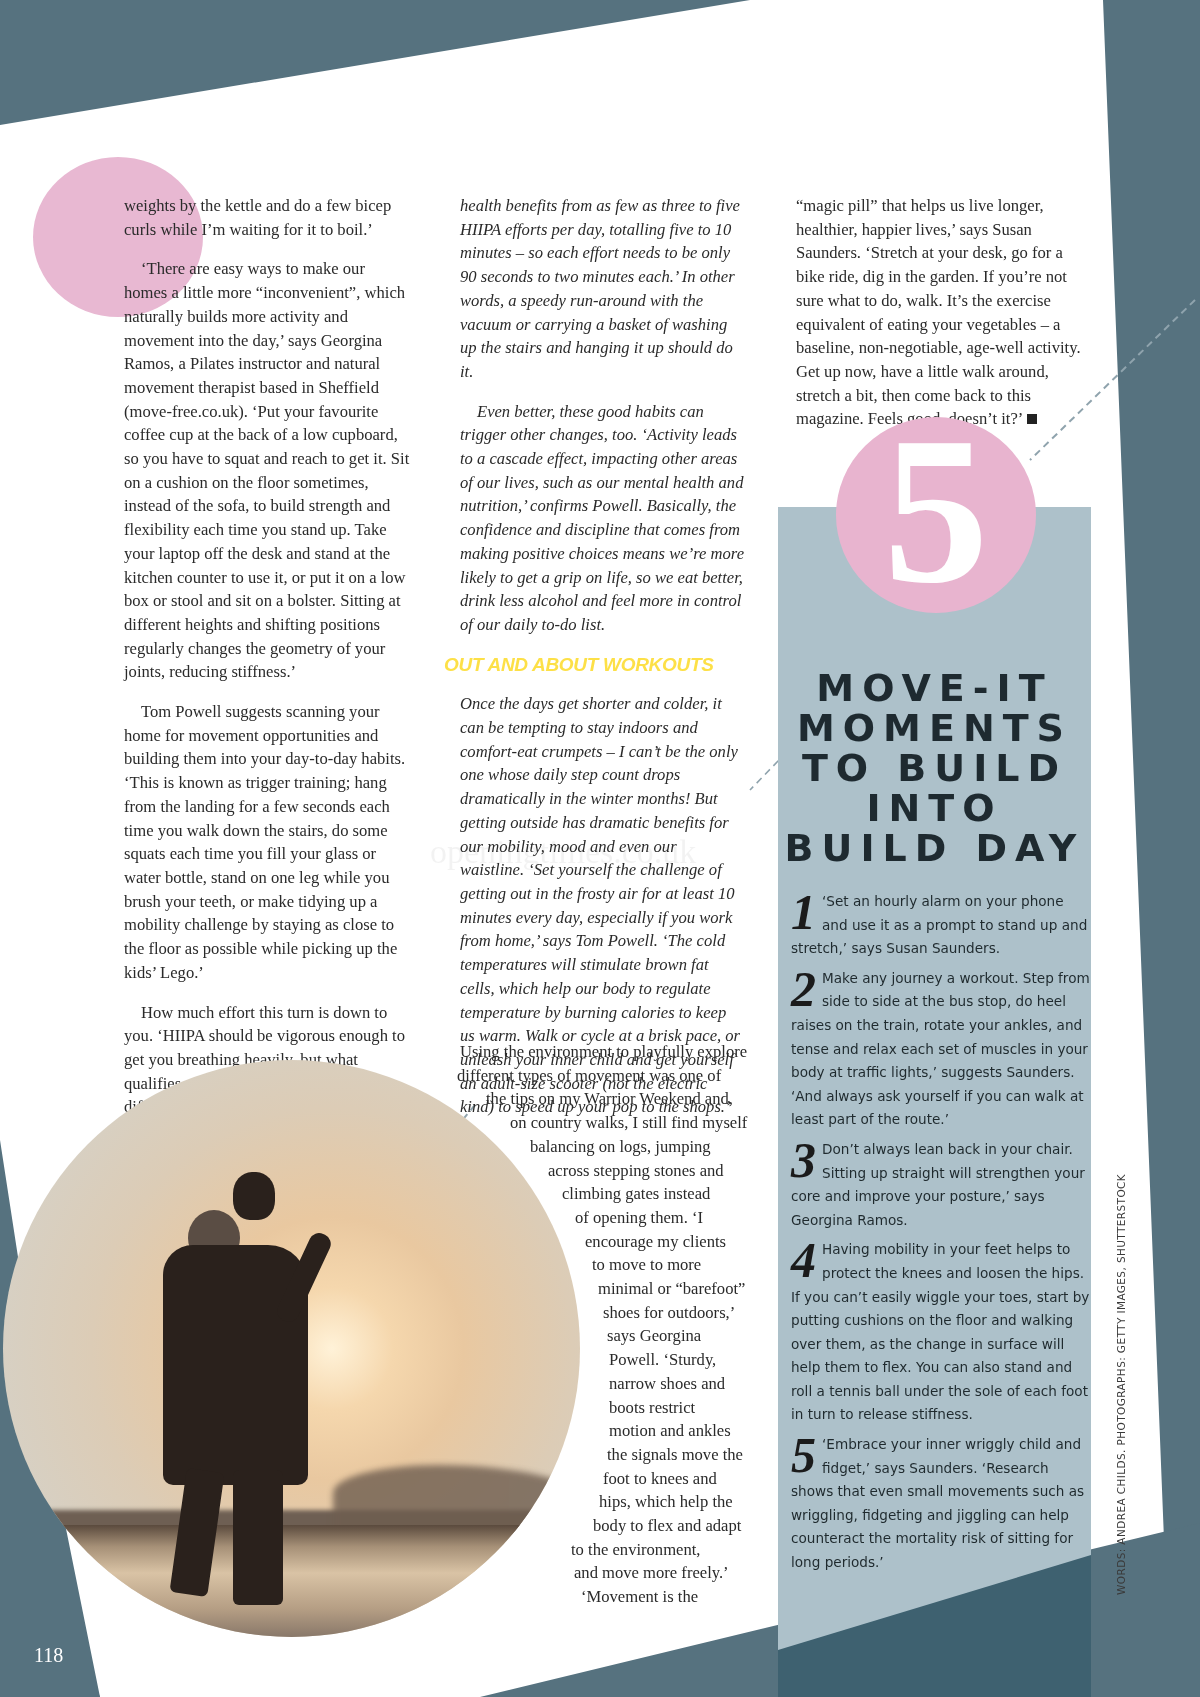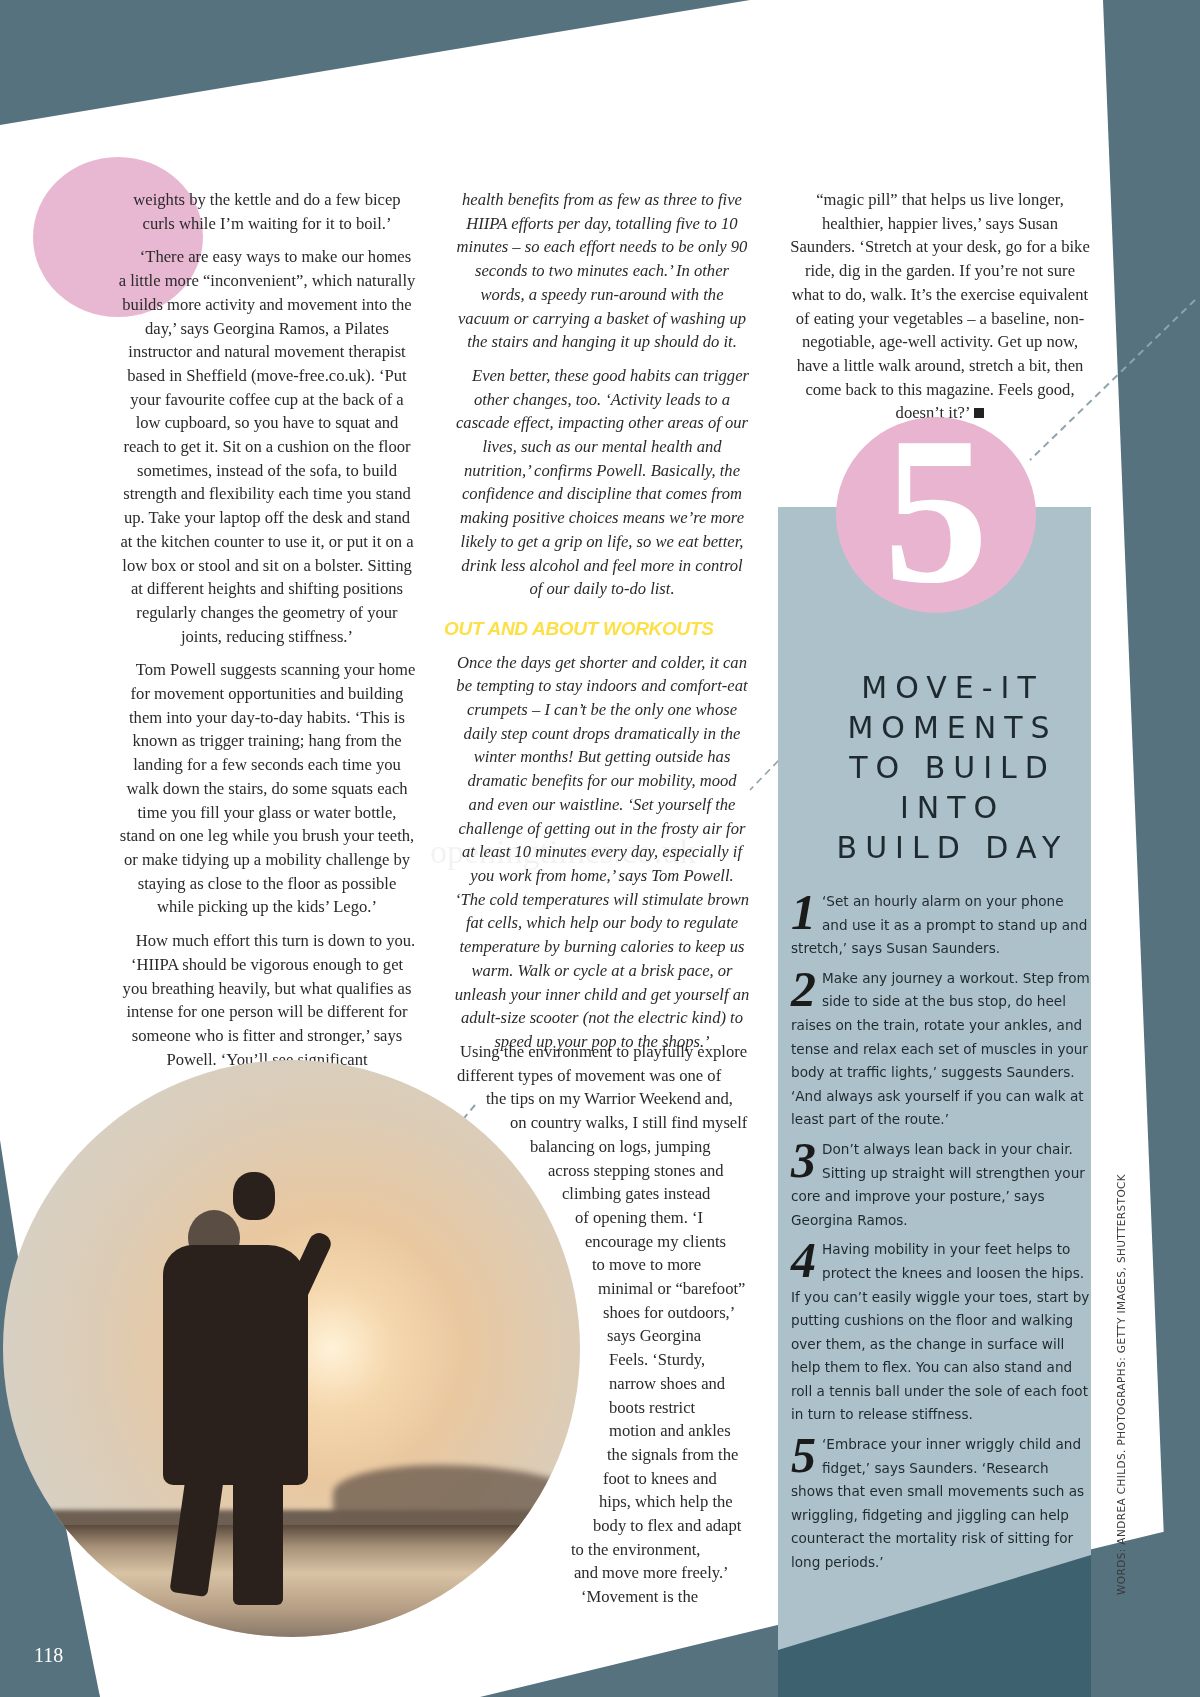--- a/index.html
+++ b/index.html
@@ -1,27 +1,27 @@
 <!DOCTYPE html>
 <html><head>
 <meta charset="utf-8">
 <style>
   html, body { margin: 0; padding: 0; }
   body { width: 1200px; height: 1697px; position: relative; overflow: hidden; background: #56727f; }
   .page-bg { position: absolute; left: 0; top: 0; width: 1200px; height: 1697px; }
   .serif { font-family: "Liberation Serif", "DejaVu Serif", serif; color: #2a2a2a; }
   .col { position: absolute; font-size: 16.6px; line-height: 23.7px; }
-  .col p { margin: 10px; text-indent: 0; text-align: center; }
+  .col p { margin: 16px; text-indent: 0; }
   .col p.ind { text-indent: 17px; }
   .pink-blob { position: absolute; left: 33px; top: 157px; width: 170px; height: 160px; border-radius: 50%; background: #e8b8d2; }
   .heading { font-family: "Liberation Sans", "DejaVu Sans", sans-serif; font-weight: bold; color: #fde047; font-size: 19px; letter-spacing: -0.3px; margin: 16px 0 2px 0; }
   .sidebar { position: absolute; left: 778px; top: 507px; width: 313px; height: 1190px; background: #adc1ca; }
   .big5-circle { position: absolute; left: 836px; top: 417px; width: 200px; height: 196px; border-radius: 50%; background: #e8b4cf; }
   .big5 { position: absolute; left: 836px; top: 410px; width: 200px; text-align: center; font-family: "Liberation Serif", "DejaVu Serif", serif; font-weight: bold; font-size: 210px; line-height: 200px; color: #ffffff; }
-  .box-title { position: absolute; left: 792px; top: 668px; width: 313px; text-align: center; font-family: "DejaVu Sans", "Liberation Sans", sans-serif; font-weight: normal; font-size: 30px; line-height: 40px; letter-spacing: 8px; color: #1e2a30; }
+  .box-title { position: absolute; left: 774px; top: 668px; width: 313px; text-align: center; font-family: "DejaVu Sans", "Liberation Sans", sans-serif; font-weight: bold; font-size: 38px; line-height: 40px; letter-spacing: 8px; color: #1e2a30; }
   .box-title div { padding-left: 8px; }
   .tips { position: absolute; left: 791px; top: 890px; width: 300px; font-family: "DejaVu Sans", "Liberation Sans", sans-serif; font-size: 13.6px; line-height: 23.6px; color: #1f2a2e; }
   .tip { margin-bottom: 6px; }
   .tip-num { float: left; font-family: "Liberation Serif", "DejaVu Serif", serif; font-weight: bold; font-style: italic; font-size: 50px; line-height: 40px; margin: 2px 6px 0 0; color: #1b1b1b; }
   .photo { position: absolute; left: 3px; top: 1060px; width: 577px; height: 577px; border-radius: 50%; overflow: hidden;
            background: radial-gradient(circle at 57% 50%, #fff2d8 0%, #f5d7ad 14%, #e9c8a0 30%, #dcccb6 55%, #d6d1c6 80%, #cfcdc6 100%); }
   .photo .ground { position: absolute; left: 0; top: 465px; width: 100%; height: 120px; background: linear-gradient(#5a4a3d 0%, #a69077 18%, #d9c3a5 40%, #b59e84 70%, #7c6d62 100%); }
   .photo .trees { position: absolute; left: 330px; top: 405px; width: 260px; height: 70px; background: #6f5e50; border-radius: 40% 60% 0 0; filter: blur(3px); opacity: 0.8; }
   .photo .shore { position: absolute; left: 0; top: 450px; width: 100%; height: 22px; background: #6e5f53; filter: blur(2px); }
   .fig { position: absolute; background: #2a211c; }
@@ -70,25 +70,25 @@
   <div style="padding-left:70px">on country walks, I still find myself</div>
   <div style="padding-left:90px">balancing on logs, jumping</div>
   <div style="padding-left:108px">across stepping stones and</div>
   <div style="padding-left:122px">climbing gates instead</div>
   <div style="padding-left:135px">of opening them. ‘I</div>
   <div style="padding-left:145px">encourage my clients</div>
   <div style="padding-left:152px">to move to more</div>
   <div style="padding-left:158px">minimal or “barefoot”</div>
   <div style="padding-left:163px">shoes for outdoors,’</div>
   <div style="padding-left:167px">says Georgina</div>
-  <div style="padding-left:169px">Feels. ‘Sturdy,</div>
+  <div style="padding-left:169px">Powell. ‘Sturdy,</div>
   <div style="padding-left:169px">narrow shoes and</div>
   <div style="padding-left:169px">boots restrict</div>
   <div style="padding-left:169px">motion and ankles</div>
-  <div style="padding-left:167px">the signals from the</div>
+  <div style="padding-left:167px">the signals move the</div>
   <div style="padding-left:163px">foot to knees and</div>
   <div style="padding-left:159px">hips, which help the</div>
   <div style="padding-left:153px">body to flex and adapt</div>
   <div style="padding-left:131px">to the environment,</div>
   <div style="padding-left:134px">and move more freely.’</div>
   <div style="padding-left:141px">‘Movement is the</div>
 </div>
 
 <div class="col serif" style="left:780px; top:178px; width:320px;">
   <p><span>“magic pill” that helps us live longer, healthier, happier lives,’ says Susan Saunders. ‘Stretch at your desk, go for a bike ride, dig in the garden. If you’re not sure what to do, walk. It’s the exercise equivalent of eating your vegetables – a baseline, non-negotiable, age-well activity. Get up now, have a little walk around, stretch a bit, then come back to this magazine. Feels good, doesn’t it?’</span><span class="end-mark"></span></p>

